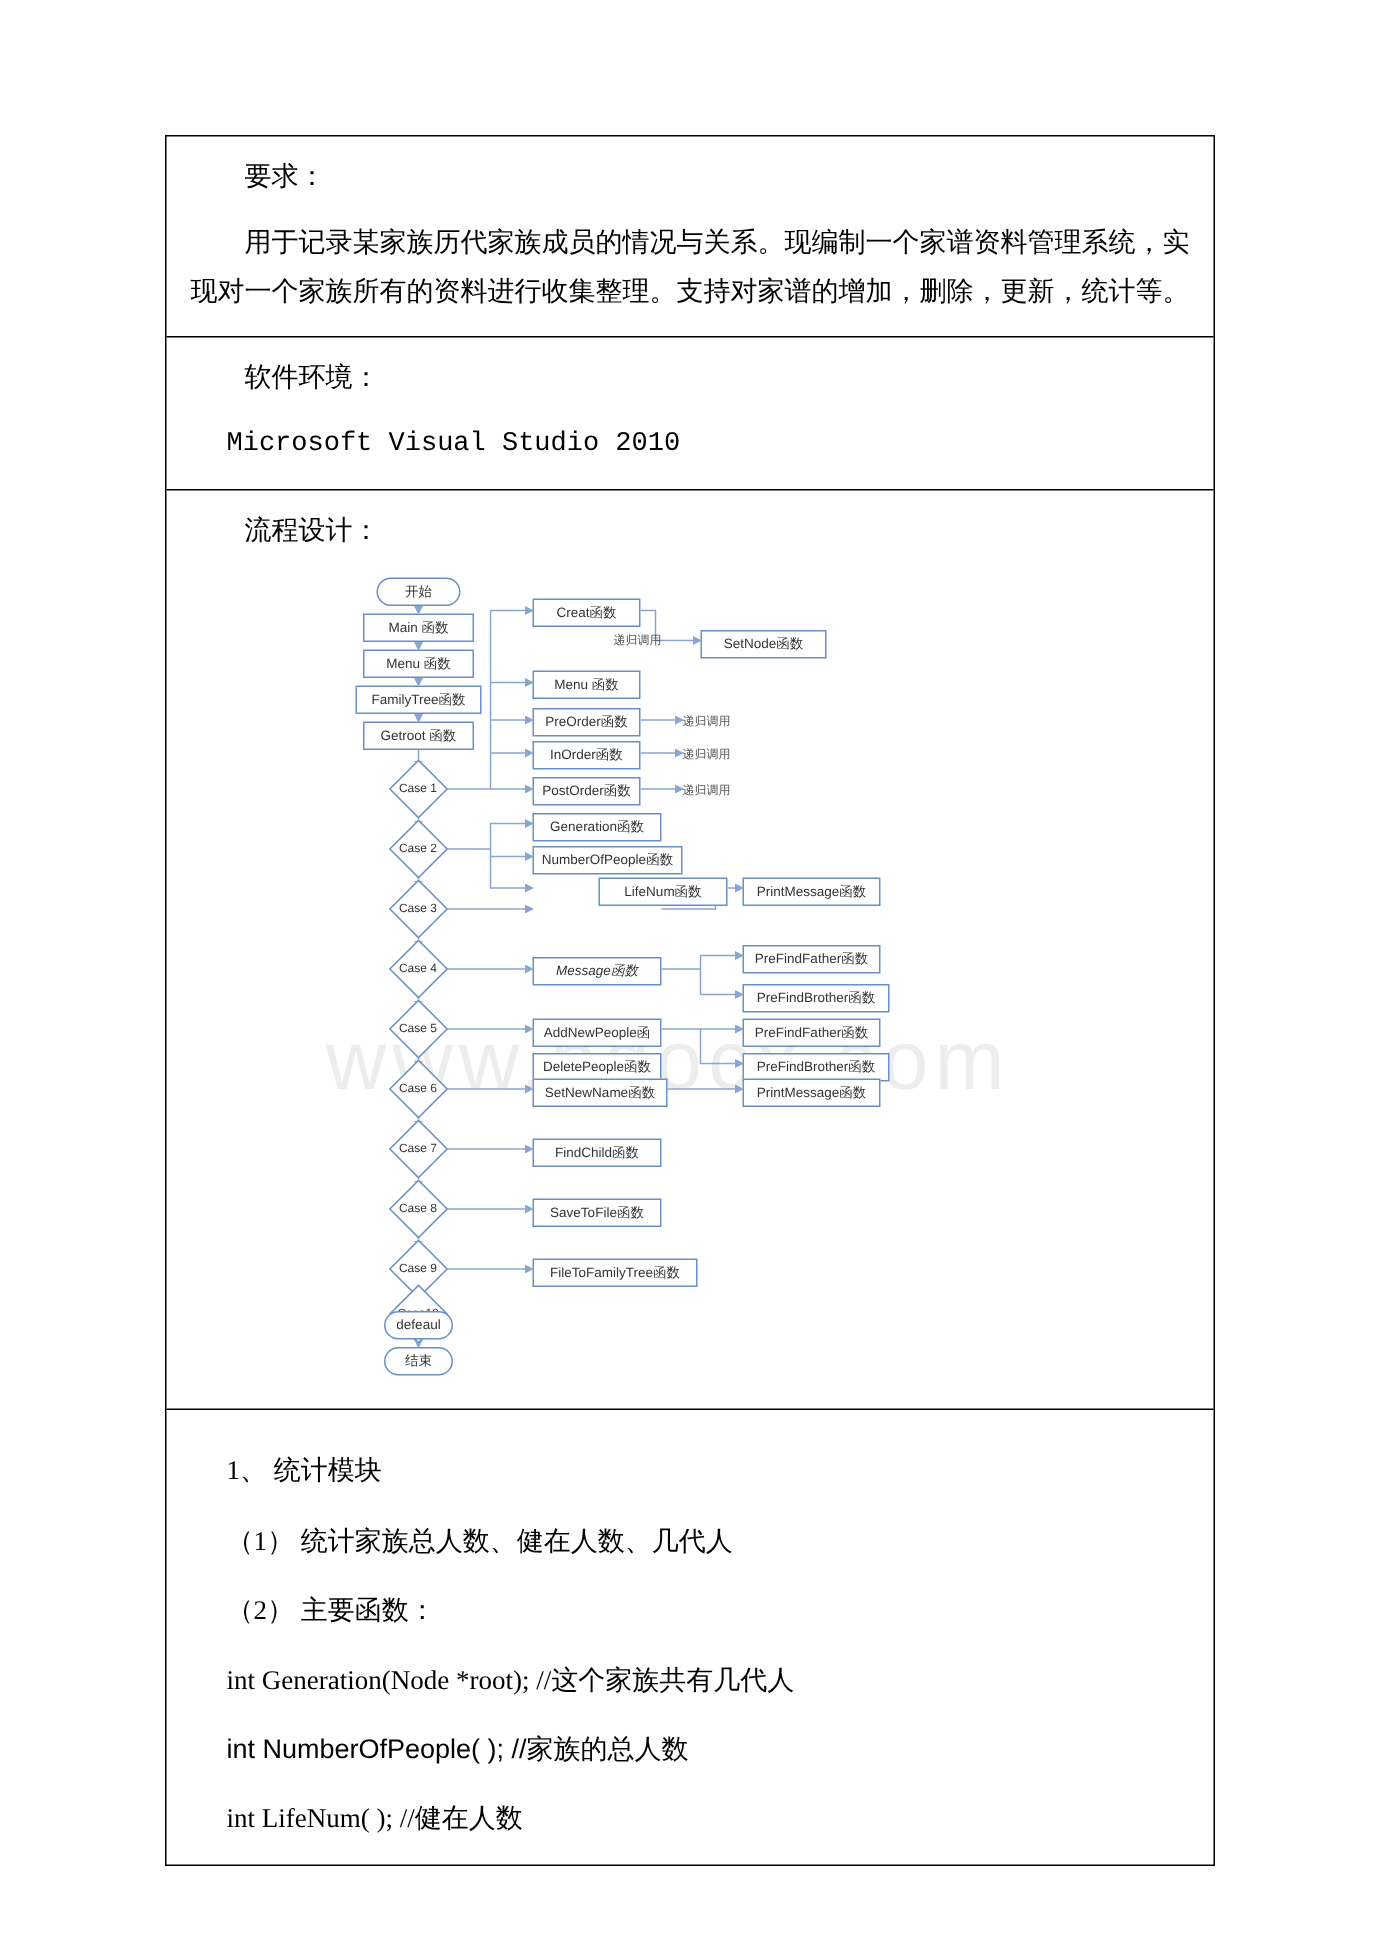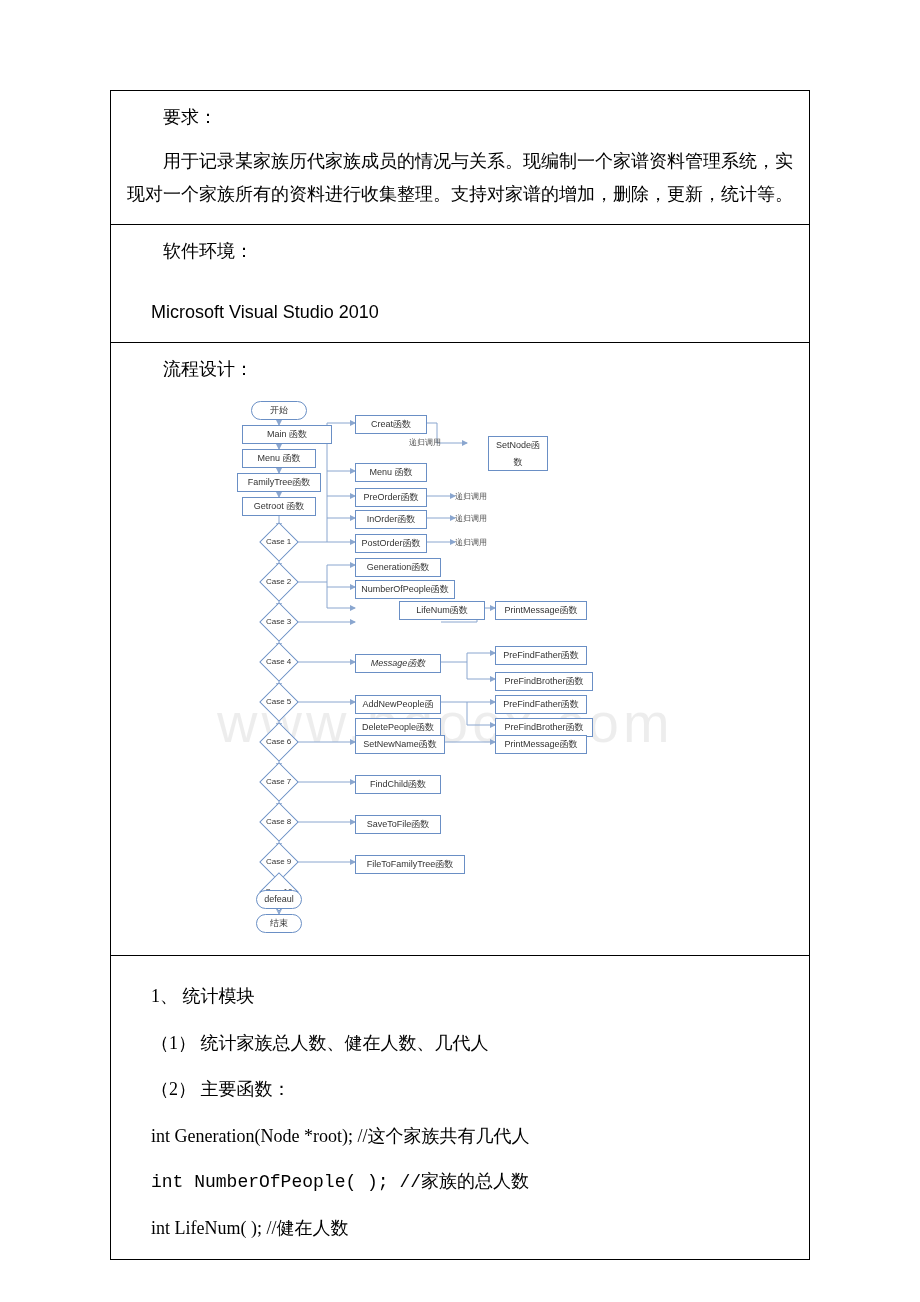--- a/index.html
+++ b/index.html
@@ -32,21 +32,21 @@
   <div class="section">
     <div class="content">
       <p class="indent">要求：</p>
       <p class="body-indent" style="margin-top:12px;">用于记录某家族历代家族成员的情况与关系。现编制一个家谱资料管理系统，实现对一个家族所有的资料进行收集整理。支持对家谱的增加，删除，更新，统计等。</p>
     </div>
   </div>
 
   <div class="section">
     <div class="content">
       <p class="indent">软件环境：</p>
-      <p style="margin-top:28px; font-family: Liberation Sans, sans-serif; padding-left:34px;">Microsoft Visual Studio 2010</p>
+      <p style="margin-top:12px; font-family: Liberation Mono, monospace; padding-left:34px;">Microsoft Visual Studio 2010</p>
     </div>
   </div>
 
   <div class="section">
     <div class="content">
       <p class="indent">流程设计：</p>
 
       <div class="flowchart">
         <div class="watermark">www.bdocx.com</div>
 
@@ -101,21 +101,21 @@
           <polyline points="264,269 290,269 290,260 318,260" marker-end="url(#ah)"></polyline>
           <polyline points="290,269 290,286 318,286" marker-end="url(#ah)"></polyline>
 
           <polyline points="264,309 290,309 318,309" marker-end="url(#ah)"></polyline>
           <polyline points="290,309 290,332 318,332" marker-end="url(#ah)"></polyline>
 
           <polyline points="264,349 318,349" marker-end="url(#ah)"></polyline>
         </svg>
 
         <div class="box rnode" style="left:74px; top:8px; width:56px;">开始</div>
-        <div class="box" style="left:65px; top:32px; width:90px;">Main 函数</div>
+        <div class="box" style="left:65px; top:32px; width:74px;">Main 函数</div>
         <div class="box" style="left:65px; top:56px; width:74px;">Menu 函数</div>
         <div class="box" style="left:60px; top:80px; width:84px;">FamilyTree函数</div>
         <div class="box" style="left:65px; top:104px; width:74px;">Getroot 函数</div>
 
         <div class="box dnode" style="left:88px; top:135px;">
             <span>Case 1</span>
           </div>
         <div class="box dnode" style="left:88px; top:175px;">
             <span>Case 2</span>
           </div>
@@ -141,21 +141,21 @@
             <span>Case 9</span>
           </div>
         <div class="box dnode" style="left:88px; top:485px;">
             <span>Case10</span>
           </div>
         <div class="box rnode" style="left:79px; top:495px; width:46px; top:497px;">defeaul</div>
         <div class="box rnode" style="left:79px; top:521px; width:46px;">结束</div>
 
         <div class="box" style="left:178px; top:22px; width:72px;">Creat函数</div>
         <div class="label" style="left:232px; top:43px;">递归调用</div>
-        <div class="box" style="left:290px; top:43px; width:60px;margin-left:21px;">SetNode函数</div>
+        <div class="box" style="left:290px; top:43px; width:84px;">SetNode函数</div>
 
         <div class="box" style="left:178px; top:70px; width:72px;">Menu 函数</div>
         <div class="box" style="left:178px; top:95px; width:72px;">PreOrder函数</div>
         <div class="label" style="left:278px; top:97px;">递归调用</div>
         <div class="box" style="left:178px; top:117px; width:72px;">InOrder函数</div>
         <div class="label" style="left:278px; top:119px;">递归调用</div>
         <div class="box" style="left:178px; top:141px; width:72px;">PostOrder函数</div>
         <div class="label" style="left:278px; top:143px;">递归调用</div>
 
         <div class="box" style="left:178px; top:165px; width:86px;">Generation函数</div>
@@ -182,18 +182,18 @@
       </div>
     </div>
   </div>
 
   <div class="section" style="border-bottom:none;">
     <div class="content">
       <p style="margin-top:14px; padding-left:34px;">1、 统计模块</p>
       <p style="margin-top:14px; padding-left:34px;">（1） 统计家族总人数、健在人数、几代人</p>
       <p style="margin-top:14px; padding-left:34px;">（2） 主要函数：</p>
       <p style="margin-top:14px; padding-left:34px; font-family:'Times New Roman', serif;">int Generation(Node *root); //这个家族共有几代人</p>
-      <p style="margin-top:14px; padding-left:34px; font-family:Liberation Mono, monospace;">int NumberOfPeople( ); //家族的总人数</p>
+      <p style="margin-top:14px; padding-left:34px; font-family:Liberation Sans, sans-serif;">int NumberOfPeople( ); //家族的总人数</p>
       <p style="margin-top:14px; padding-left:34px; font-family:'Times New Roman', serif;">int LifeNum( ); //健在人数</p>
     </div>
   </div>
 
 </div>
 
 </body></html>

